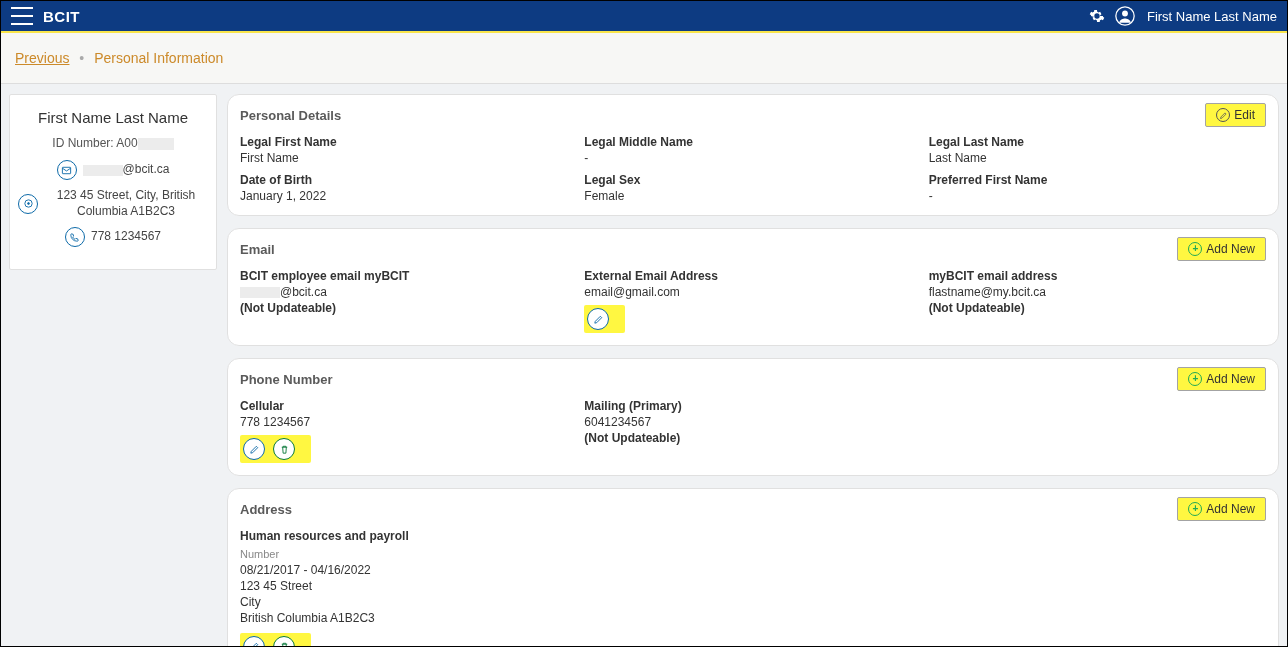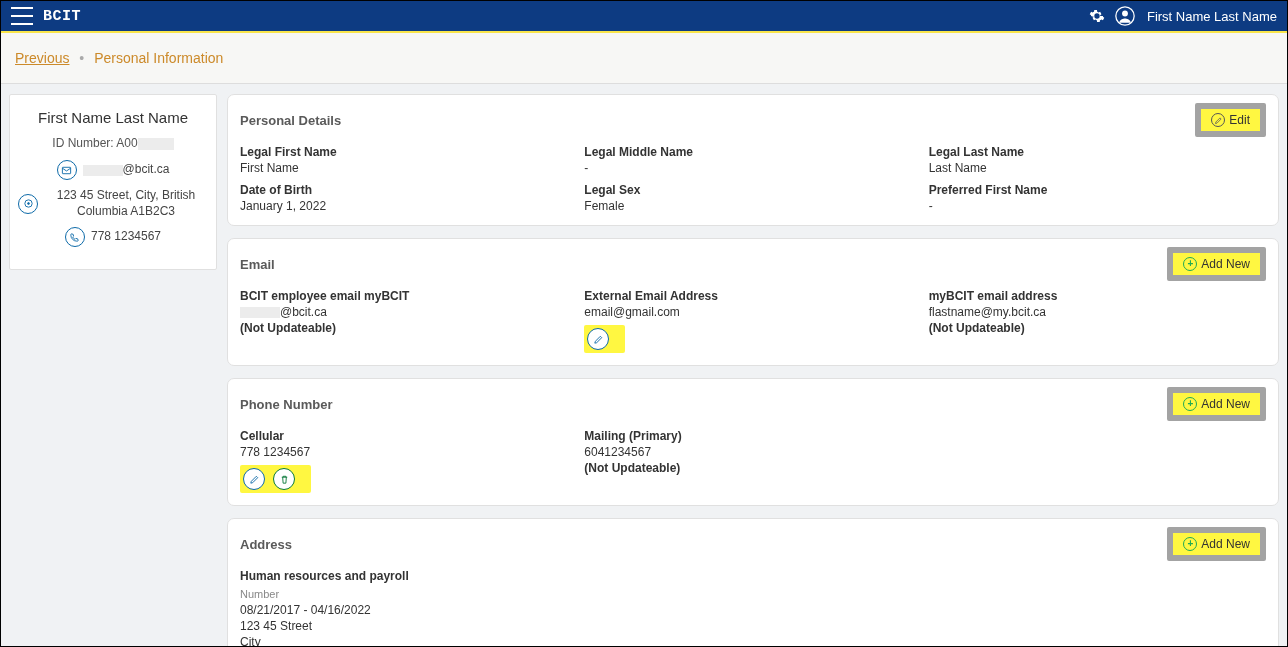--- a/index.html
+++ b/index.html
@@ -23,21 +23,21 @@
     color: #fff;
     border-bottom: 2px solid #f9e54a;
   }
   .hamburger {
     width: 22px; height: 18px;
     display: flex; flex-direction: column; justify-content: space-between;
     cursor: pointer;
     margin-right: 10px;
   }
   .hamburger span { display:block; height:2px; background:#fff; }
-  .brand { font-weight: bold; font-size: 15px; letter-spacing: .5px; font-family: Liberation Mono, monospace; }
+  .brand { font-weight: bold; font-size: 15px; letter-spacing: .5px; }
   .topbar-spacer { flex: 1; }
   .top-icon { width: 28px; text-align:center; cursor:pointer; }
   .gear svg, .avatar svg { vertical-align: middle; }
   .username { margin-left: 8px; font-size: 13px; }
   
   .breadcrumb {
     background: #f7f7f5;
     padding: 17px 14px;
     font-size: 14px;
     border-bottom: 1px solid #ddd;
@@ -72,35 +72,35 @@
   .circ-icon {
     width:20px; height:20px; border:1.5px solid #0d6aa8; border-radius:50%;
     display:inline-flex; align-items:center; justify-content:center;
     flex-shrink:0;
   }
   .circ-icon svg { width:11px; height:11px; }
   .content { flex:1; display:flex; flex-direction:column; gap:12px; }
   .panel {
     background:#fff;
     border:1px solid #e0e0e0;
-    border-radius:7px;
+    border-radius:12px;
   }
   .panel-header {
     display:flex; align-items:center; justify-content:space-between;
     padding: 8px 12px 4px 12px;
   }
   .panel-header h3 { font-size:13px; color:#5a5a5a; font-weight:bold; }
   .panel-body { padding: 4px 12px 12px 12px; }
   .cols3 { display:grid; grid-template-columns: 1fr 1fr 1fr; gap: 8px 7px; }
   .field-label { font-weight:bold; font-size:12px; color:#333; }
   .field-value { font-size:12px; color:#333; margin-top:2px;}
   .muted { color:#888; font-size:11px; }
   .btn {
     background:#fff741;
-    border:6px solid #a3a3a3;
+    border:1px solid #a3a3a3;
     padding:4px 10px;
     font-size:12px;
     display:inline-flex; align-items:center; gap:4px;
     cursor:pointer;
     border-radius:2px;
     color:#333;
   }
   .btn .plus-circ, .btn .pen-circ {
     width:14px;height:14px;border:1.5px solid #2a5;border-radius:50%;
     display:inline-flex;align-items:center;justify-content:center;

